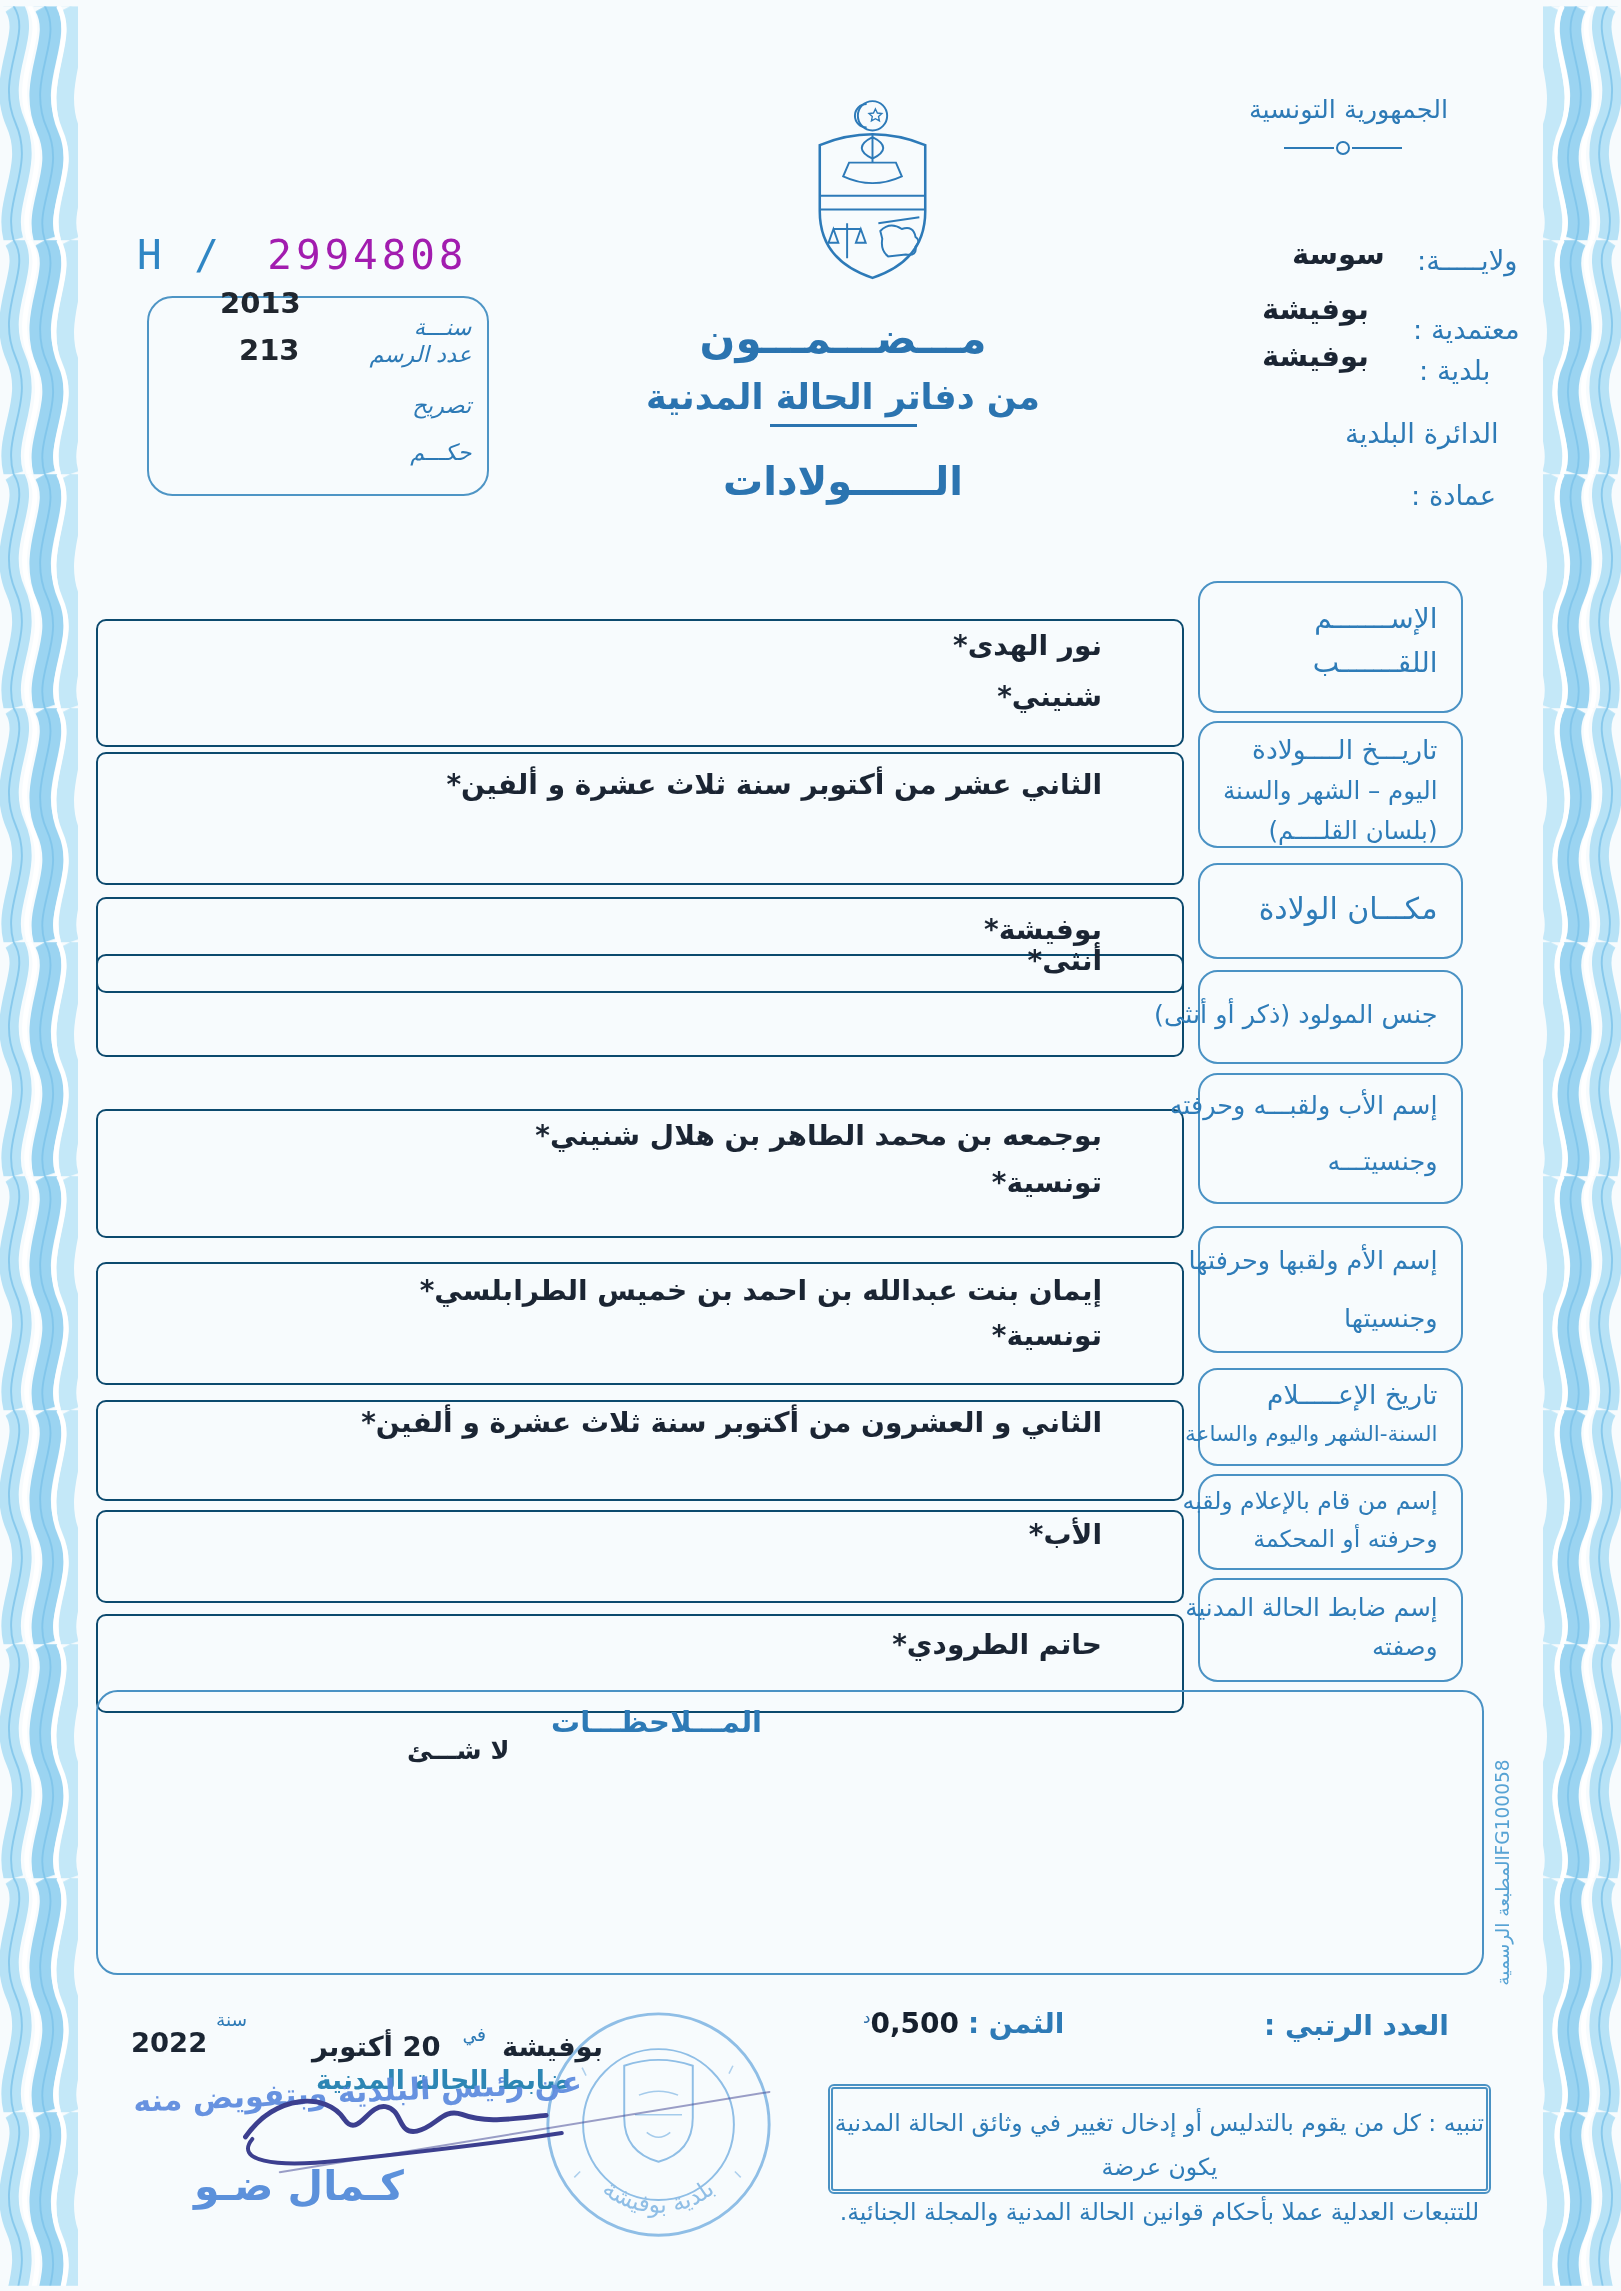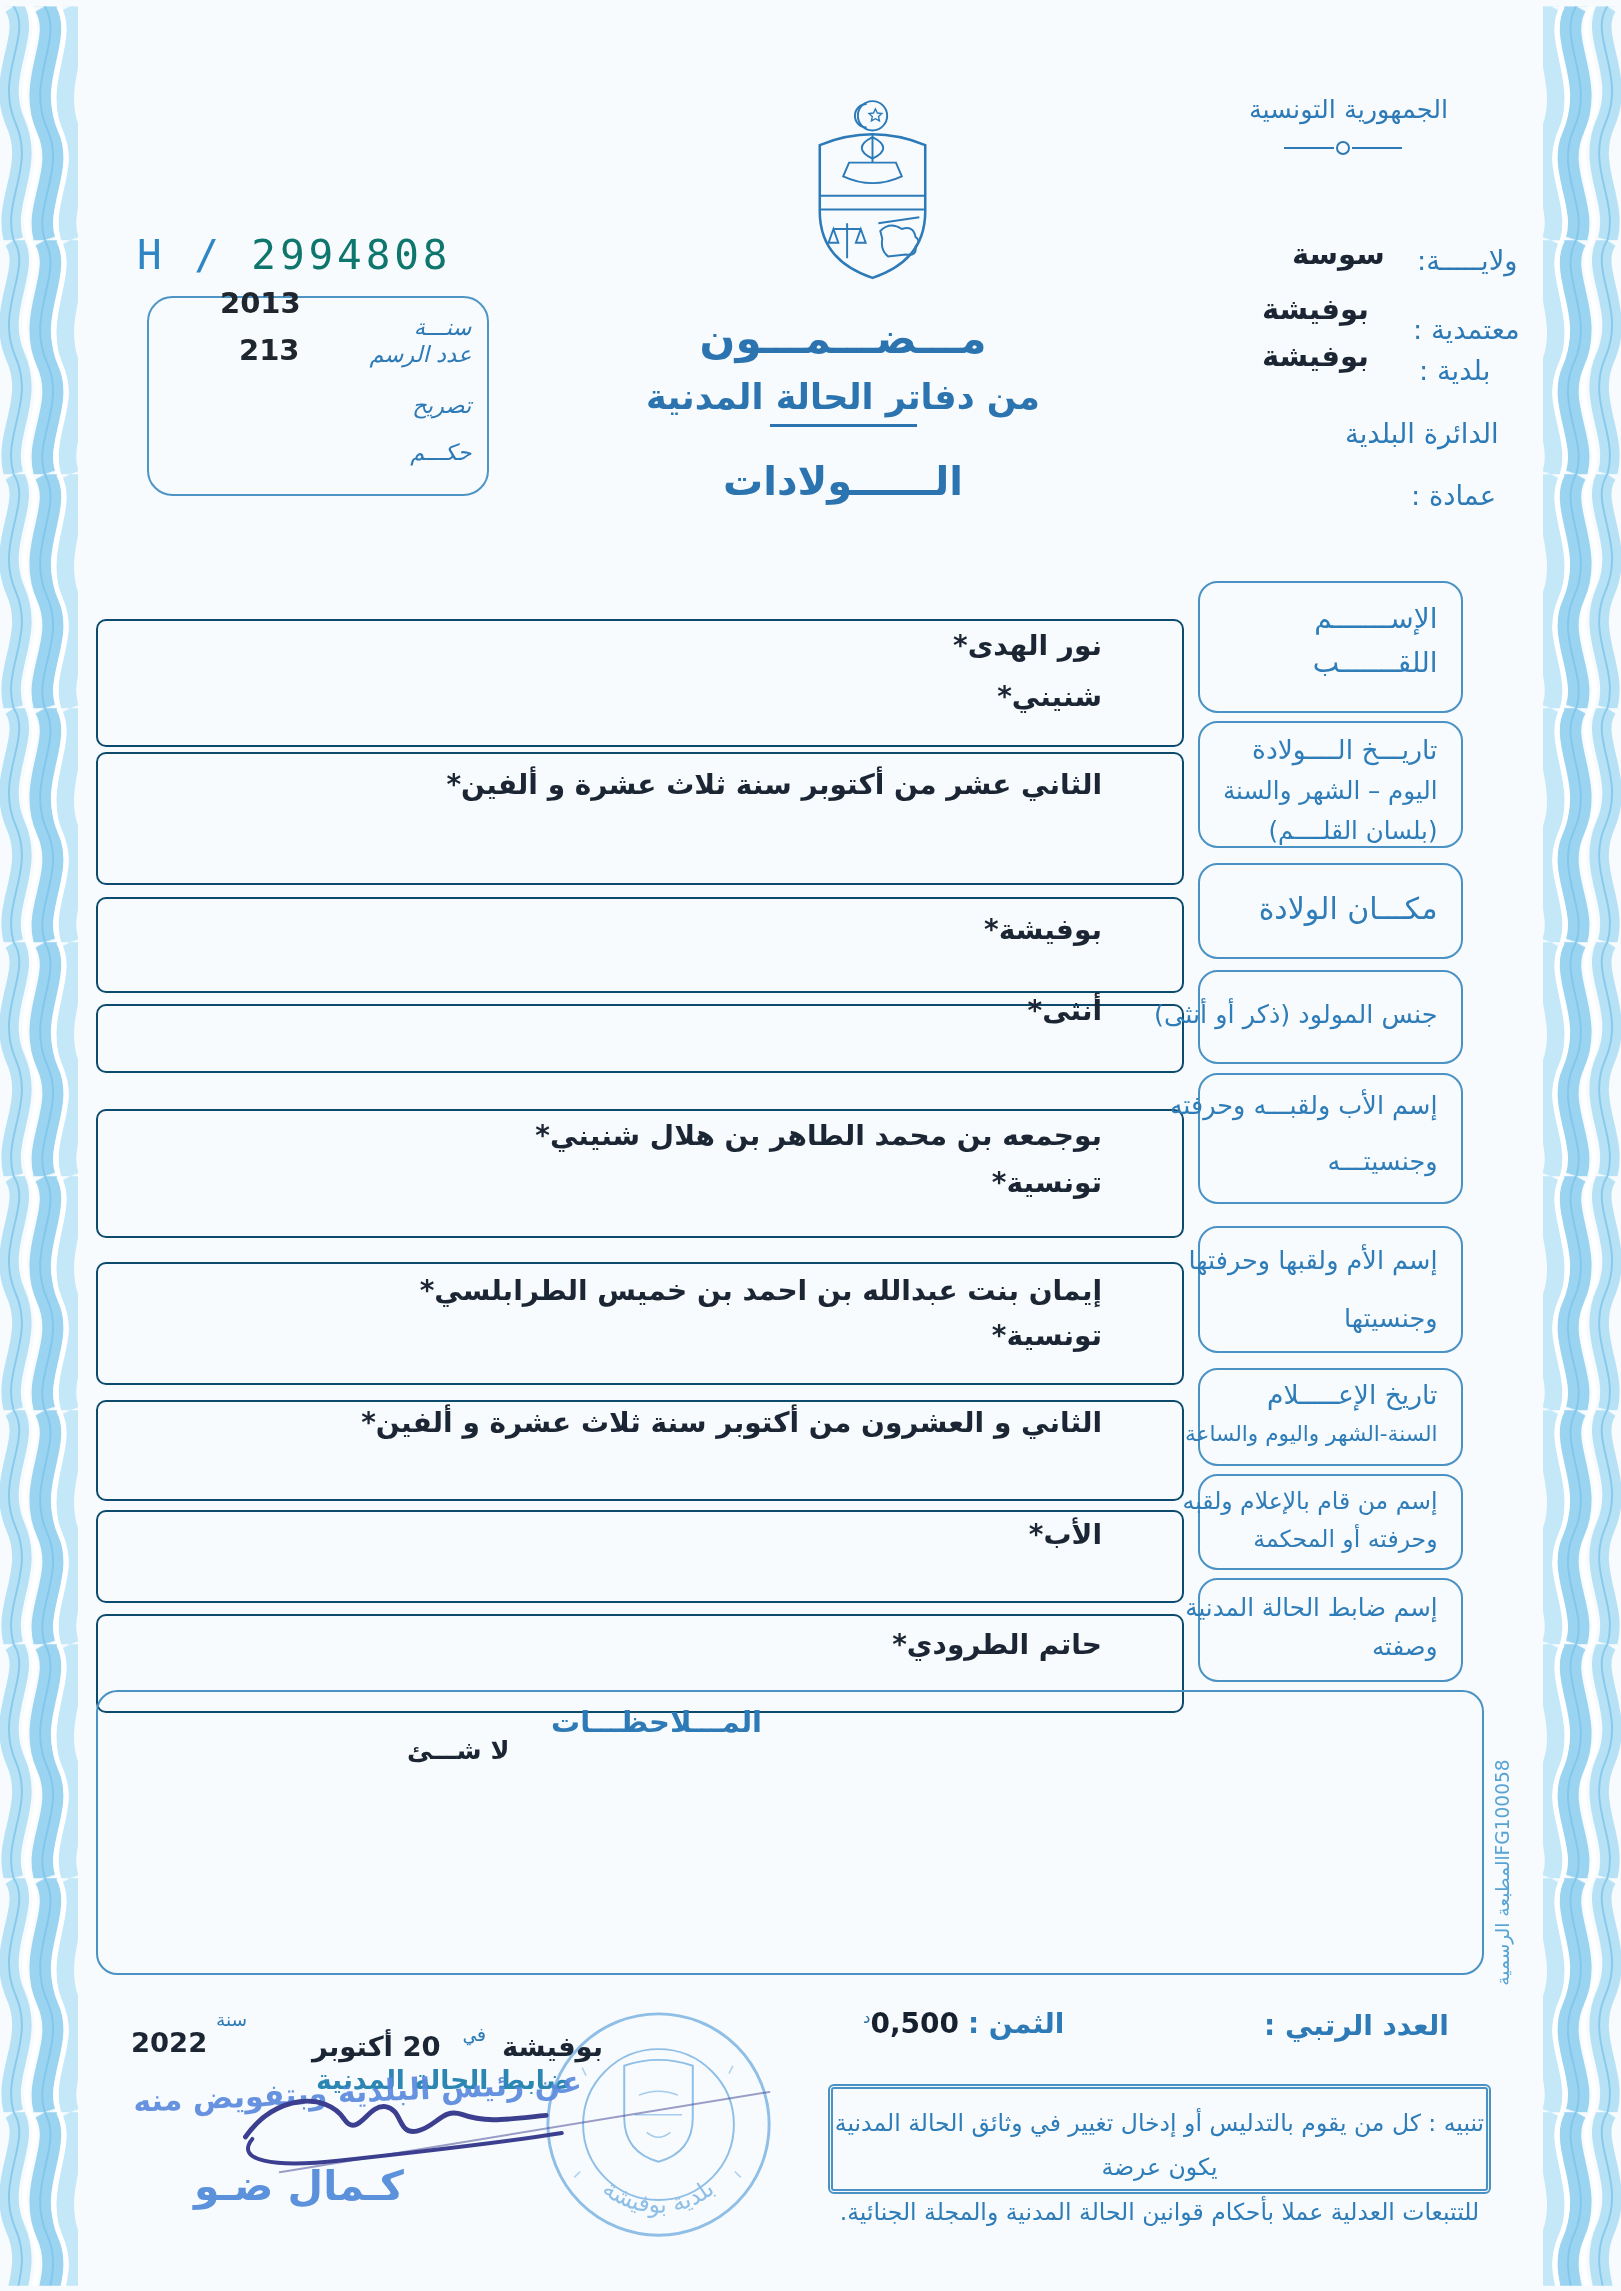--- a/index.html
+++ b/index.html
@@ -6,21 +6,21 @@
   #page{position:relative;width:1621px;height:2292px;background:#f7fbfd;
         font-family:"DejaVu Sans",sans-serif;overflow:hidden;}
   .abs{position:absolute;}
   
   .band{position:absolute;top:0;height:2292px;width:78px;z-index:1;}
   .band svg{display:block;}
   
   .serial{left:137px;top:231px;font-family:"DejaVu Sans Mono",monospace;
           font-size:41px;letter-spacing:3.9px;direction:ltr;}
   .serial .pfx{color:#2f86c4;}
-  .serial .num{color:#0f766e;}
+  .serial .num{color:#a21caf;margin-left:16px;}
   
   .recbox{left:147px;top:296px;width:338px;height:196px;border:2.9px solid #4e95c5;
           border-radius:25.5px;}
   .recbox .lbl{position:absolute;right:15.7px;color:#2d7ab6;font-size:22.5px;white-space:nowrap;font-style:italic;}
   .recbox .val{position:absolute;color:#20262e;font-weight:700;font-size:29px;}
   
   .republic{left:1231px;top:94px;width:235px;color:#2d7ab6;font-size:25.5px;text-align:center;direction:rtl;}
   .sep{left:1284px;top:141px;width:118px;display:flex;align-items:center;justify-content:center;}
   .sep .ln{height:2px;background:#2d7ab6;flex:1;}
   .sep .o{width:9.8px;height:9.8px;border:2px solid #2d7ab6;border-radius:50%;margin:0 2px;}
@@ -178,21 +178,21 @@
 
   <div class="vbox" style="top:863px;height:96px">
     <div class="vtext" style="padding-top:13.7px">
       <div class="vline">بوفيشة*</div>
     </div>
   </div>
   <div class="lbox" style="top:863px;height:96px;font-size:30px;padding-top:23.5px">
     <div class="lline">مكـــان الولادة</div>
   </div>
 
-  <div class="vbox" style="top:970px;height:69px">
+  <div class="vbox" style="top:920px;height:103px">
     <div class="vtext" style="padding-top:0">
       <div class="vline" style="margin-top:-11.8px">أنثى*</div>
     </div>
   </div>
   <div class="lbox" style="top:970px;height:94px;font-size:25.5px;padding-top:25.5px">
     <div class="lline">جنس المولود (ذكر أو أنثى)</div>
   </div>
 
   <div class="vbox" style="top:1075px;height:129px">
     <div class="vtext" style="padding-top:7.8px">

